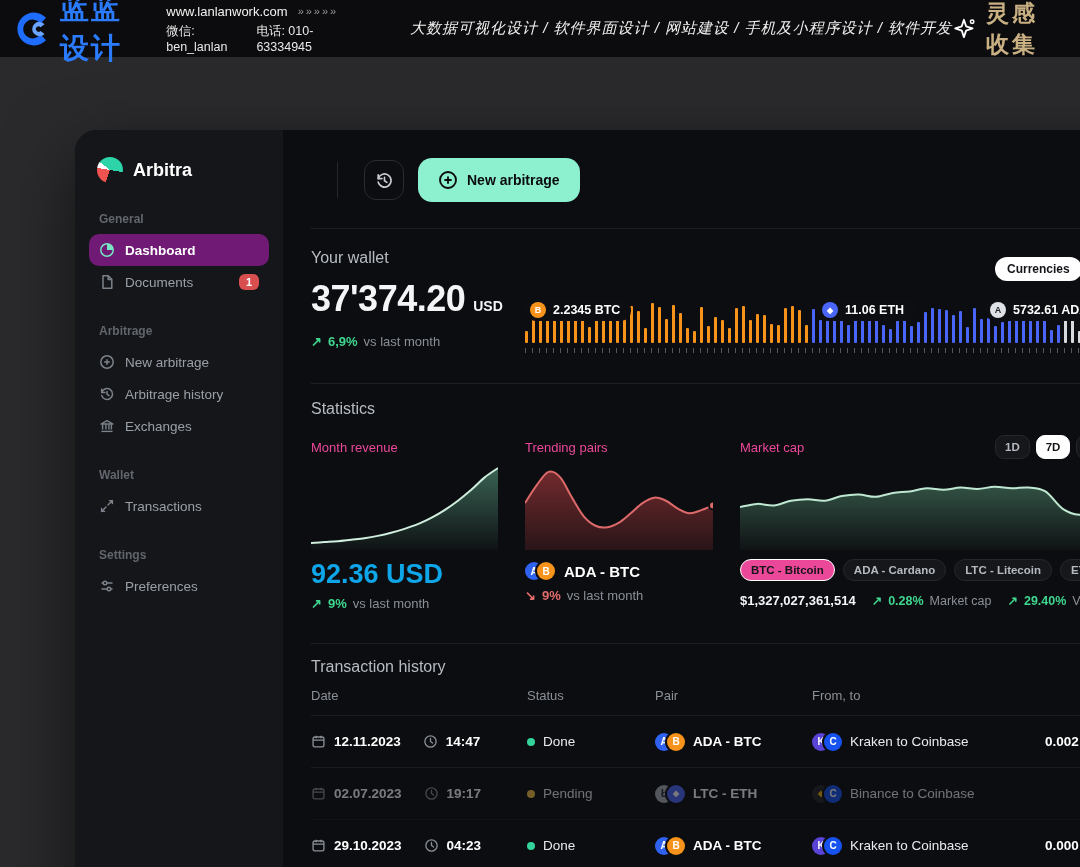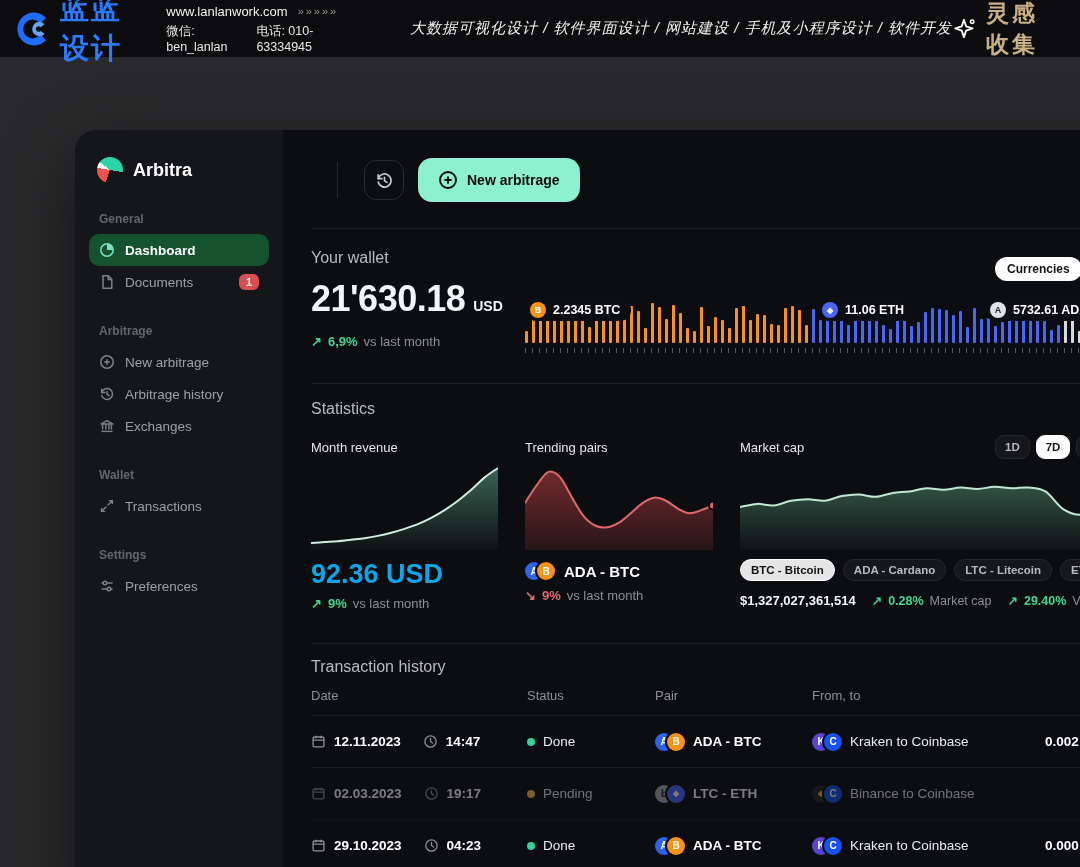--- a/index.html
+++ b/index.html
@@ -29,21 +29,21 @@
   
   .sidebar { width:208px; background:#15161a; padding:24px 14px; flex:none; }
   .side-logo { display:flex; align-items:center; gap:10px; padding-left:8px; height:32px; }
   .brand-mark { width:26px; height:26px; border-radius:50%; flex:none;
     background:conic-gradient(from 200deg, #ef5350 0 22%, #ffffff 22% 30%, #2dd4a8 30% 72%, #15161a 72% 100%); }
   .side-logo .brand-name { font-size:18px; font-weight:800; color:#fff; }
   .nav-sec { margin:26px 0 8px 10px; font-size:12px; font-weight:700; color:#62666d; }
   .nav-item { display:flex; align-items:center; gap:10px; height:32px; padding:0 10px;
     border-radius:10px; color:#9aa0a8; font-size:13.5px; cursor:pointer; }
   .nav-item .nav-ic { display:inline-flex; color:#7c828a; flex:none; }
-  .nav-item.active { background:#14532d; color:#fff; font-weight:700; }
+  .nav-item.active { background:#701a75; color:#fff; font-weight:700; }
   .nav-item.active .nav-ic { color:#76e3c1; }
   .badge { margin-left:auto; background:#d94f4f; color:#fff; font-size:11px; font-weight:700;
     border-radius:6px; padding:1px 7px; line-height:14px; }
   
   .main { flex:1; padding:28px; position:relative; min-width:0; }
   .topbar { display:flex; align-items:center; height:44px; }
   .search { width:583px; height:44px; background:#1a1b20; border:1px solid #222329; border-radius:12px;
     display:flex; align-items:center; gap:10px; padding:0 14px; }
   .search input { flex:1; background:transparent; border:none; outline:none; color:#e5e7ea;
     font-size:13.5px; font-family:"Liberation Sans", sans-serif; }
@@ -90,34 +90,34 @@
   .coin.coinbase { background:#1652f0; }  .coin.coinbase::after { content:"C"; }
   .coin.binance { background:#23262c; color:#f0b90b; } .coin.binance::after { content:"◆"; font-size:8px; }
   .stack { display:flex; }
   .stack .coin + .coin { margin-left:-6px; box-shadow:0 0 0 2px #0c0d10; }
   
   .stats-sec { border-top:1px solid #1e2025; padding-top:16px; }
   .cards { display:flex; margin-top:22px; }
   .card1 { width:187px; margin-right:27px; }
   .card2 { width:188px; margin-right:27px; }
   .card3 { width:560px; position:relative; }
-  .card-label { font-size:13px; color:#e5e5e5; height:15px; }
+  .card-label { font-size:13px; color:#ec4899; height:15px; }
   .chart { height:86px; margin-top:9px; }
   .card-value { margin-top:10px; font-size:27px; font-weight:800; color:#0ea5e9; line-height:28px; }
   .pair-row { margin-top:12px; display:flex; align-items:center; gap:9px; font-size:15px; font-weight:800; }
   .range { position:absolute; left:255px; top:-5px; display:flex; gap:6px; }
   .range-pill { height:24px; min-width:32px; padding:0 9px; display:flex; align-items:center; justify-content:center;
     border-radius:9px; font-size:11.5px; font-weight:700; background:#16171b; border:1px solid #26272b;
     color:#b5bac1; cursor:pointer; }
   .range-pill.active { background:#fff; border-color:#fff; color:#141519; }
   .chips { display:flex; gap:8px; margin-top:9px; }
   .chip { height:22px; padding:0 10px; display:flex; align-items:center; border-radius:11px;
     font-size:11.5px; font-weight:700; background:#16171b; border:1px solid #26272b; color:#b5bac1;
     white-space:nowrap; cursor:pointer; }
-  .chip.active { background:#e5e5e5; border-color:#fff; color:#141519; }
+  .chip.active { background:#ec4899; border-color:#fff; color:#141519; }
   .capstats { display:flex; align-items:center; gap:16px; margin-top:12px; font-size:12.5px; white-space:nowrap; }
   .capstats .big { font-size:13px; font-weight:800; color:#f3f5f7; }
   .capstats .pair-metric { display:flex; gap:6px; align-items:center; }
   
   .tx-sec { border-top:1px solid #1e2025; margin-top:32px; padding-top:14px; }
   .tx-grid { display:grid; grid-template-columns:216px 128px 157px 233px 1fr; align-items:center; }
   .tx-head { margin-top:12px; padding-bottom:12px; border-bottom:1px solid #1b1d21;
     color:#8a9097; font-size:13px; }
   .tx-row { height:52px; border-bottom:1px solid #191b1f; font-size:13.5px; }
   .tx-row.dim { opacity:.45; }
@@ -274,21 +274,21 @@
     </div>
 
     <div class="main-rule"></div>
 
     <div class="wallet-sec">
       <div class="sec-title">Your wallet</div>
       <div class="wallet-pills">
         <span class="pill active">Currencies</span>
 
       </div>
-      <div class="balance"><span>21'630.18</span><span class="cur">USD</span></div>
+      <div class="balance"><span>37'374.20</span><span class="cur">USD</span></div>
       <div class="delta-row">
         <span class="up">↗</span>
         <span class="up">6,9%</span>
         <span class="muted">vs last month</span>
       </div>
 
       <div class="spark">
         <div class="spark-bars">
             <div class="spark-bar" style="background: rgb(247, 147, 26); height: 12px;"></div>
             <div class="spark-bar" style="background: rgb(247, 147, 26); height: 31.9px;"></div>
@@ -525,21 +525,21 @@
       </div>
 
       <div class="tx-grid tx-row dim">
         <div class="cell datecell">
           <span class="ic">
               <svg width="15" height="15" viewBox="0 0 16 16" fill="none" stroke="currentColor" stroke-width="1.4">
                 <rect x="2.2" y="3.2" width="11.6" height="10.6" rx="2"></rect>
                 <path d="M5.4 1.8 V4.4 M10.6 1.8 V4.4 M2.2 6.6 H13.8"></path>
               </svg>
             </span>
-          <b>02.03.2023</b>
+          <b>02.07.2023</b>
           <span class="ic clock">
               <svg width="15" height="15" viewBox="0 0 16 16" fill="none" stroke="currentColor" stroke-width="1.4" stroke-linecap="round">
                 <circle cx="8" cy="8" r="6"></circle>
                 <path d="M8 4.8 V8 L10.2 9.6"></path>
               </svg>
             </span>
           <b>19:17</b>
         </div>
         <div class="cell">
             <span class="dot pending"></span>

